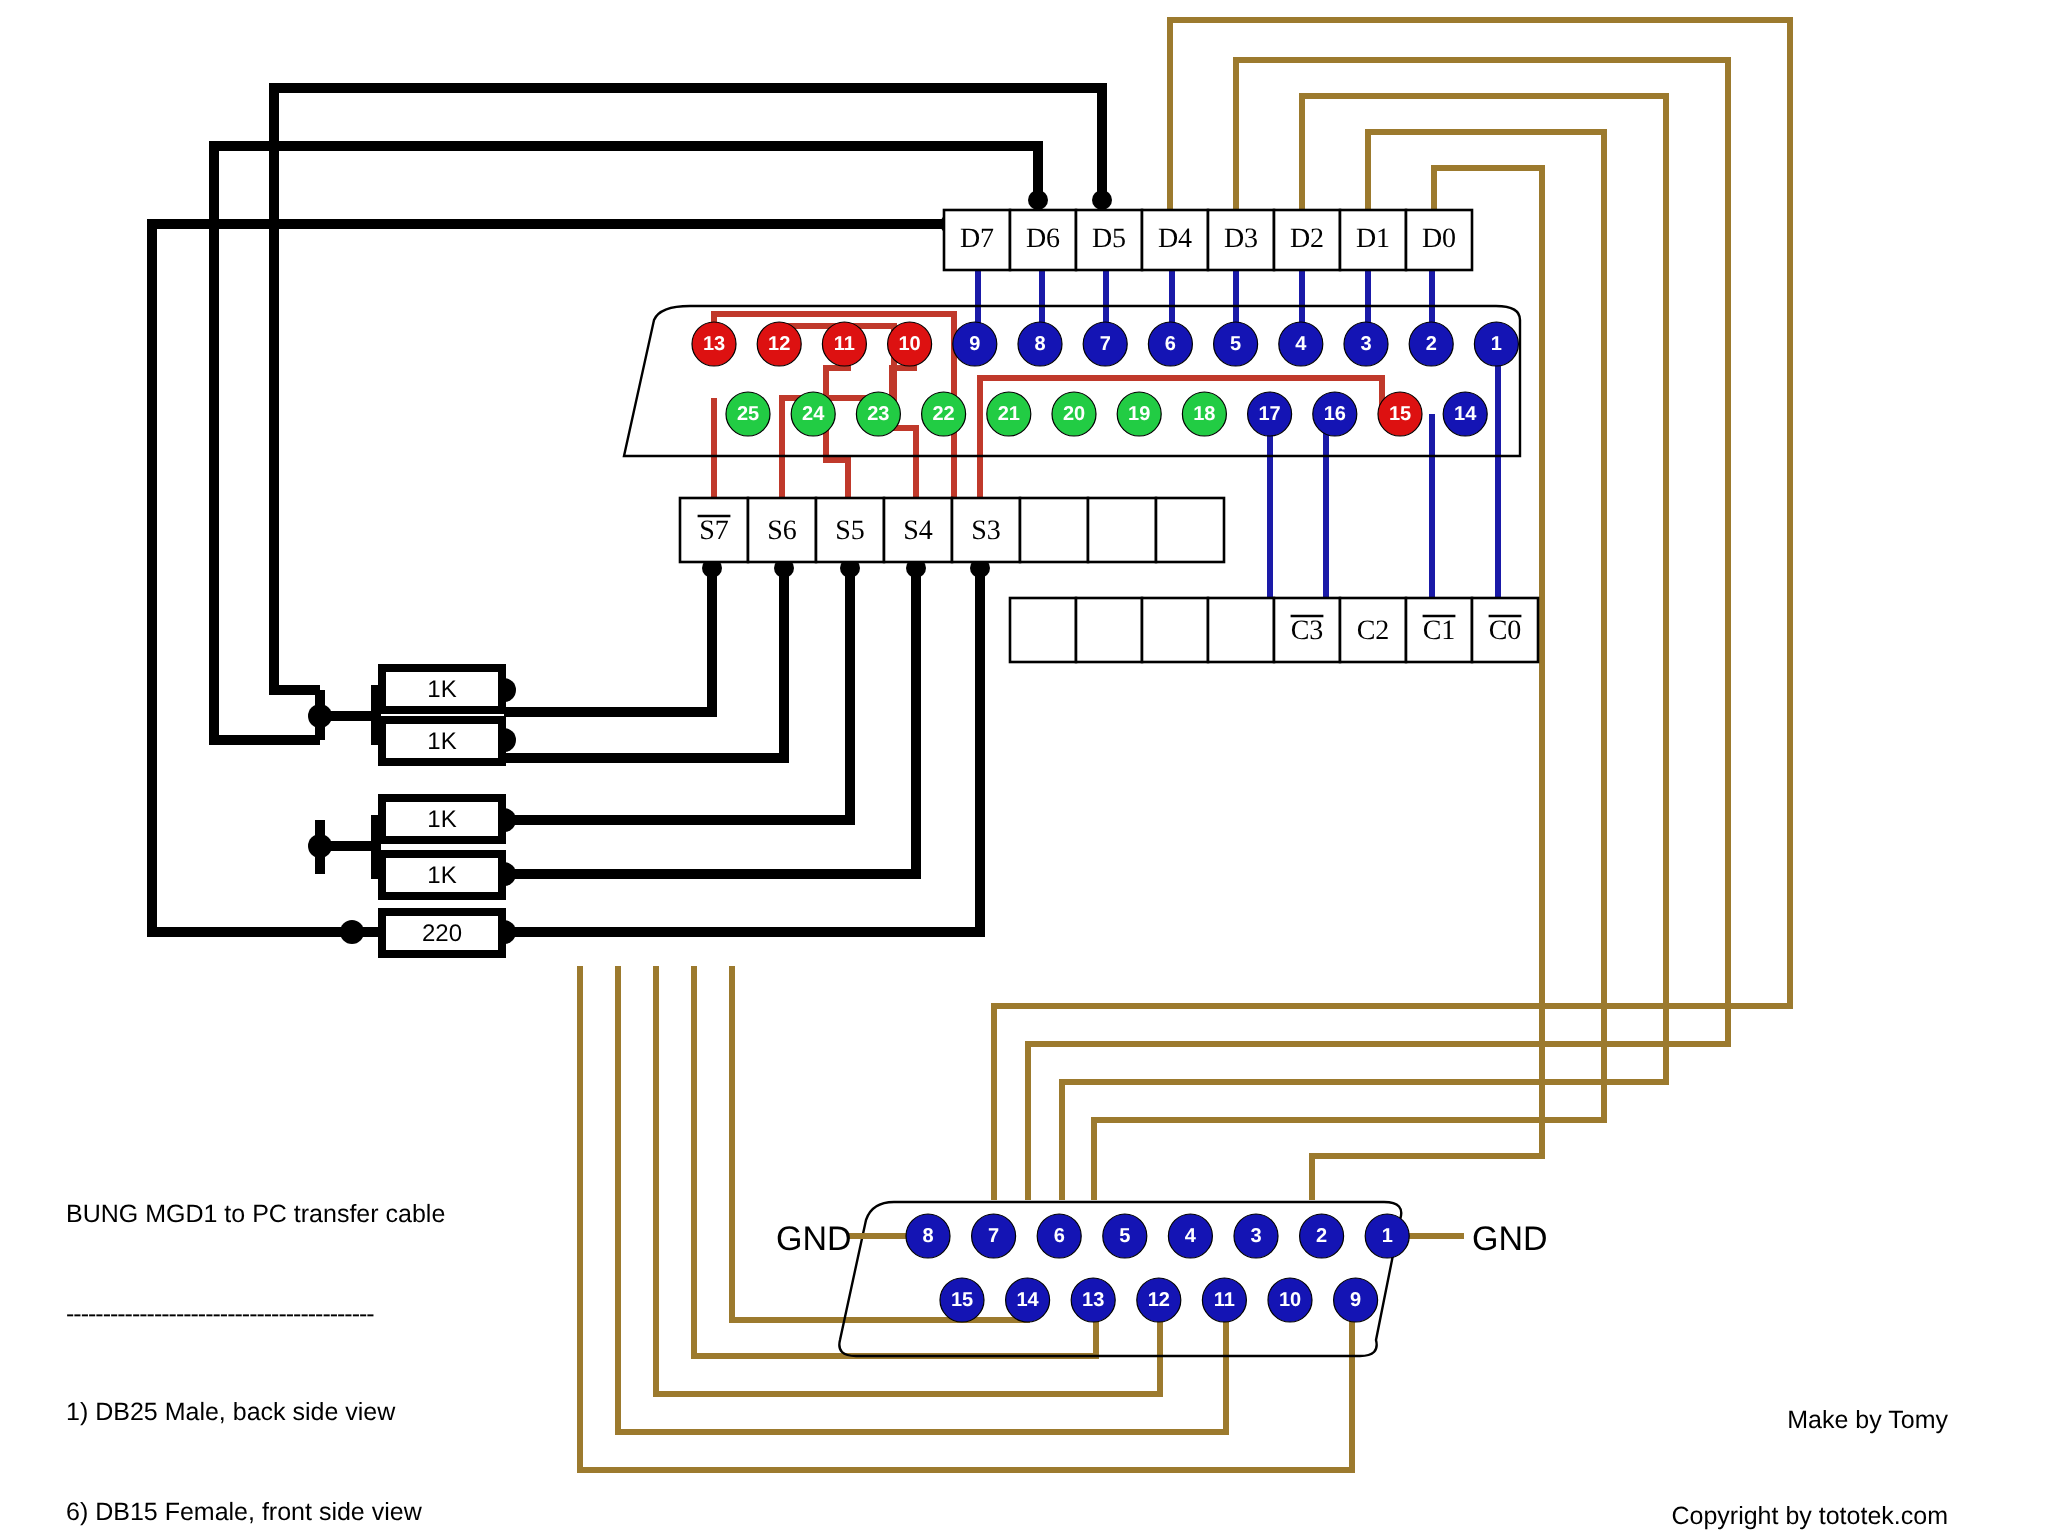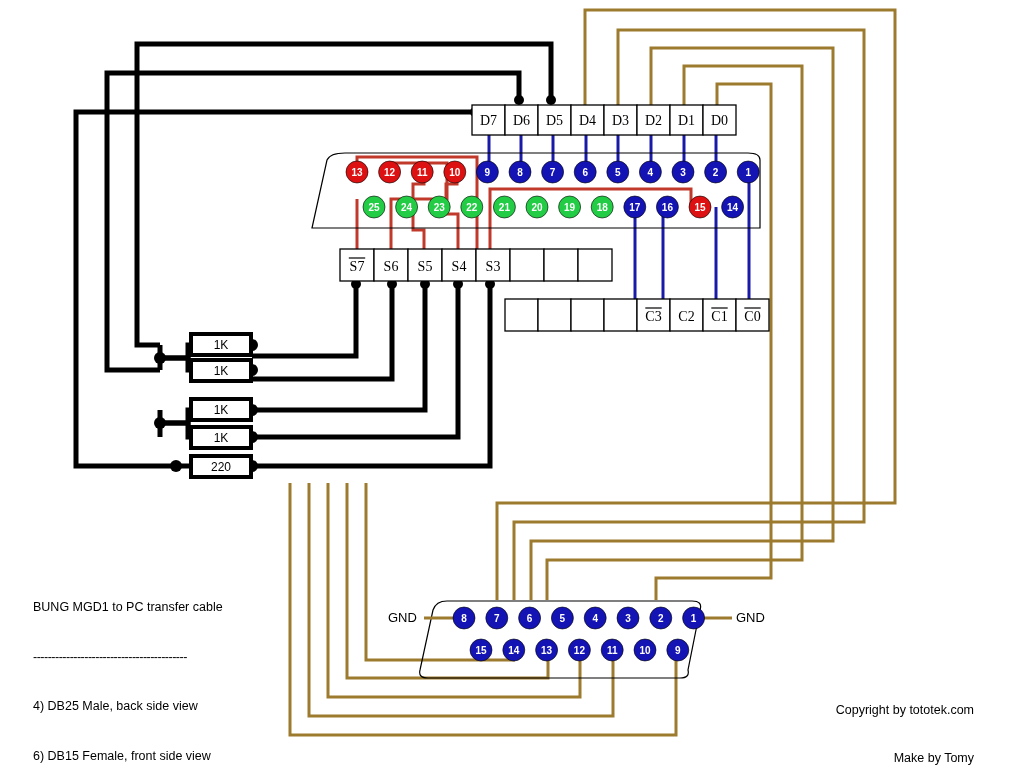--- a/index.html
+++ b/index.html
@@ -4,21 +4,21 @@
 <title>BUNG MGD1 to PC transfer cable</title>
 <style>
   html,body{margin:0;padding:0;background:#ffffff;}
   body{width:1024px;height:768px;overflow:hidden;
        font-family:"Liberation Sans","DejaVu Sans",sans-serif;}
   #stage{position:relative;width:1024px;height:768px;background:#fff;}
   svg.layer{position:absolute;left:0;top:0;width:1024px;height:768px;}
   .txt{position:absolute;white-space:pre;color:#000;}
   .legend{font-size:12.5px;line-height:16.5px;}
   .copy{font-size:12.5px;line-height:16px;text-align:right;}
-  .gndlbl{font-size:13px;}
+  .gndlbl{font-size:17px;}
   .pinlabel{font-family:"Liberation Sans","DejaVu Sans",sans-serif;
             font-size:10px;font-weight:bold;fill:#ffffff;
             text-anchor:middle;dominant-baseline:central;}
   .reglabel{font-family:"Liberation Serif","DejaVu Serif",serif;
             font-size:14px;fill:#000;text-anchor:middle;dominant-baseline:central;}
   .restext{font-family:"Liberation Sans","DejaVu Sans",sans-serif;
            font-size:12px;fill:#000;text-anchor:middle;dominant-baseline:central;}
 </style>
 </head>
 <body>
@@ -403,30 +403,30 @@
         <text x="221" y="437.5" class="restext">1K</text>
       </g>
       <g>
         <text x="221" y="466.5" class="restext">220</text>
       </g>
     </svg>
 
   <div class="txt legend" style="left:33px;top:566px;">
     <div>BUNG MGD1 to PC transfer cable</div>
     <div style="letter-spacing:-0.5px;">------------------------------------------</div>
-    <div>4) DB25 Male, back side view</div>
+    <div>1) DB25 Male, back side view</div>
     <div>6) DB15 Female, front side view</div>
     
     
     
   </div>
 
   <div class="txt copy" style="left:714px;top:670px;width:260px;">
+    <div>Make by Tomy</div>
     <div>Copyright by tototek.com</div>
-    <div>Make by Tomy</div>
     
     
   </div>
 
   <div class="txt gndlbl" style="left:388px;top:610px;">GND</div>
   <div class="txt gndlbl" style="left:736px;top:610px;">GND</div>
 
 </div>
 
 </body></html>

